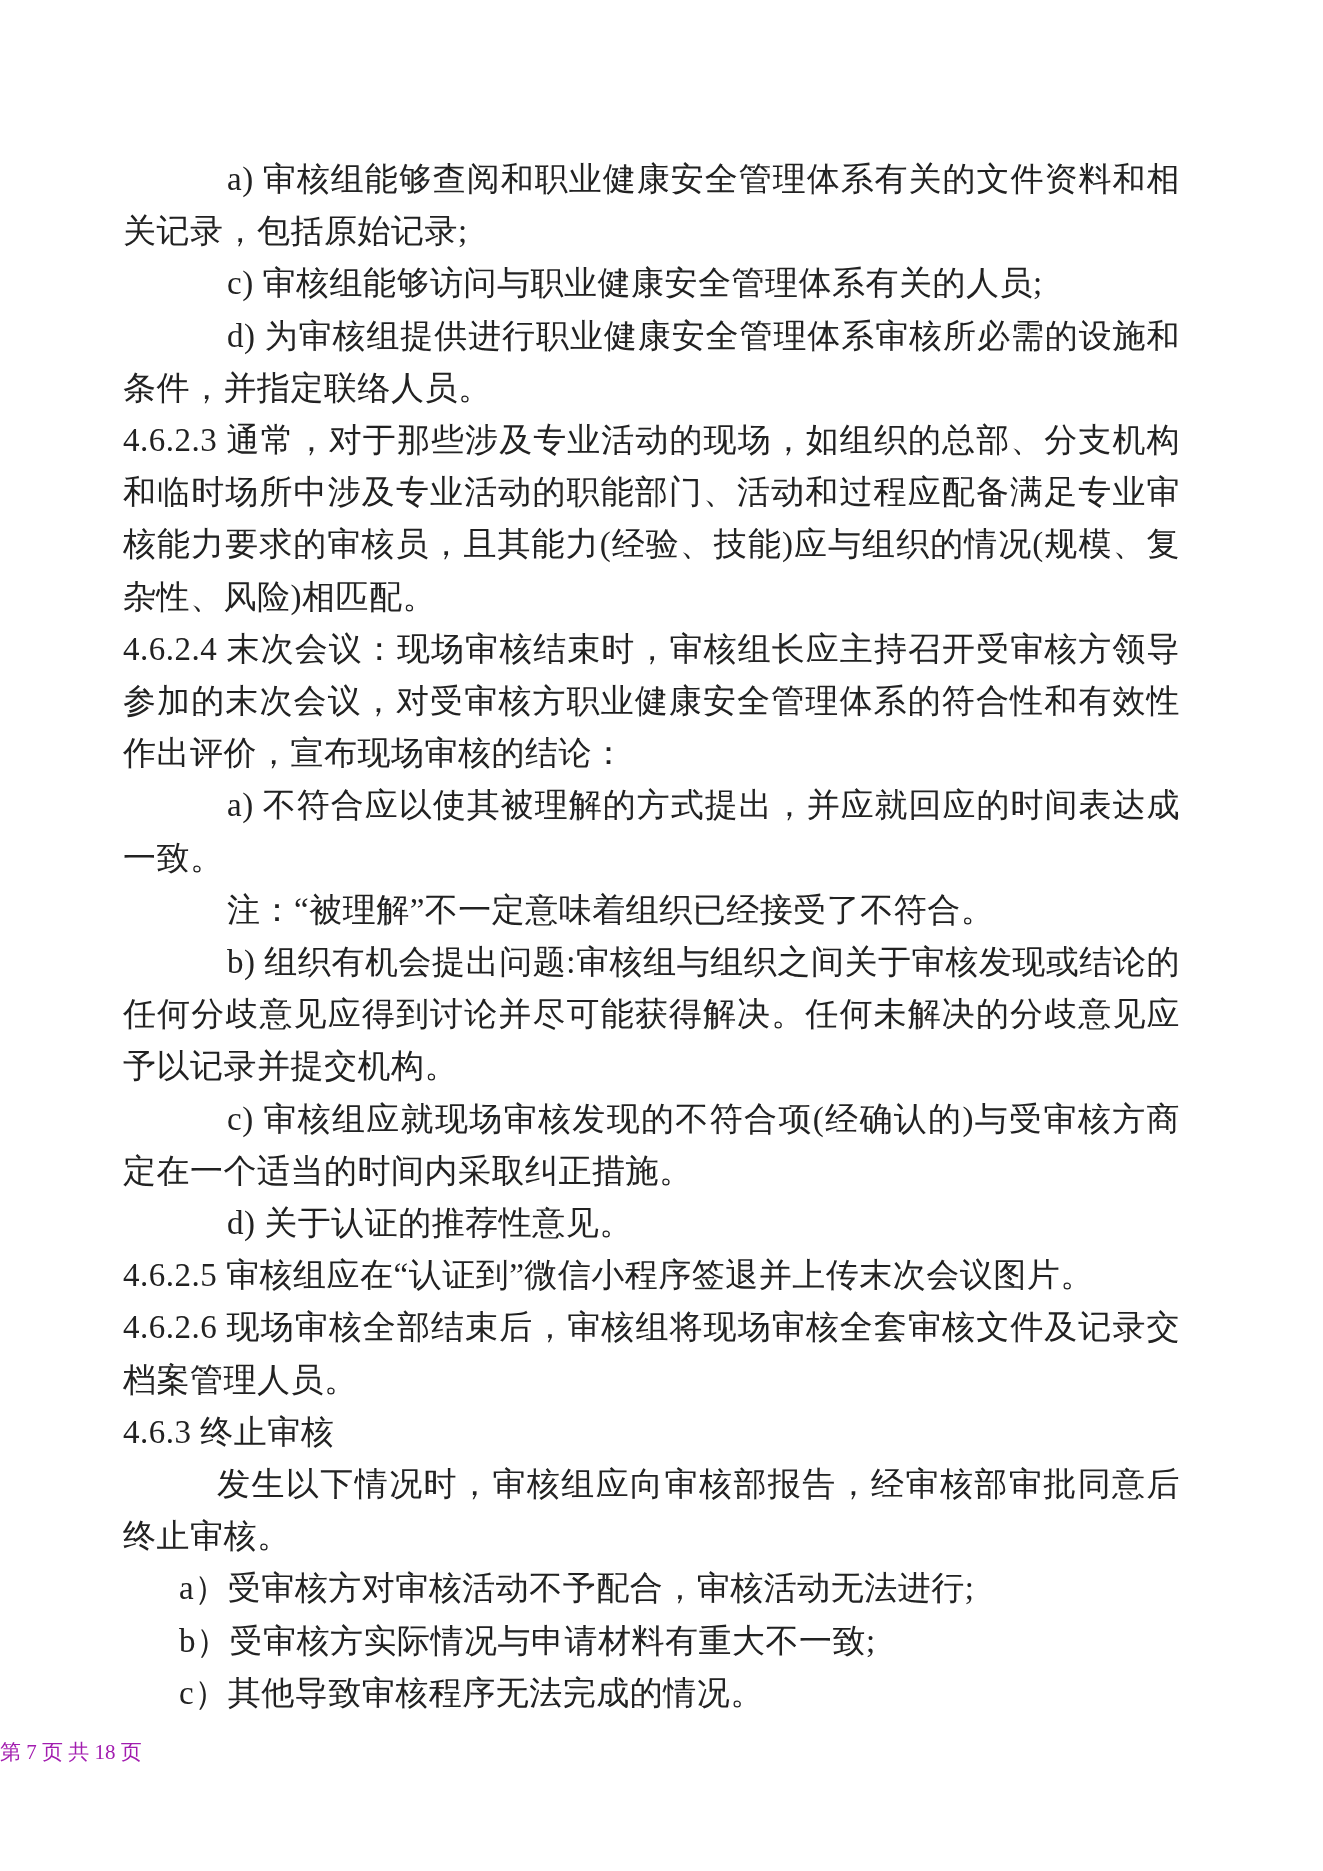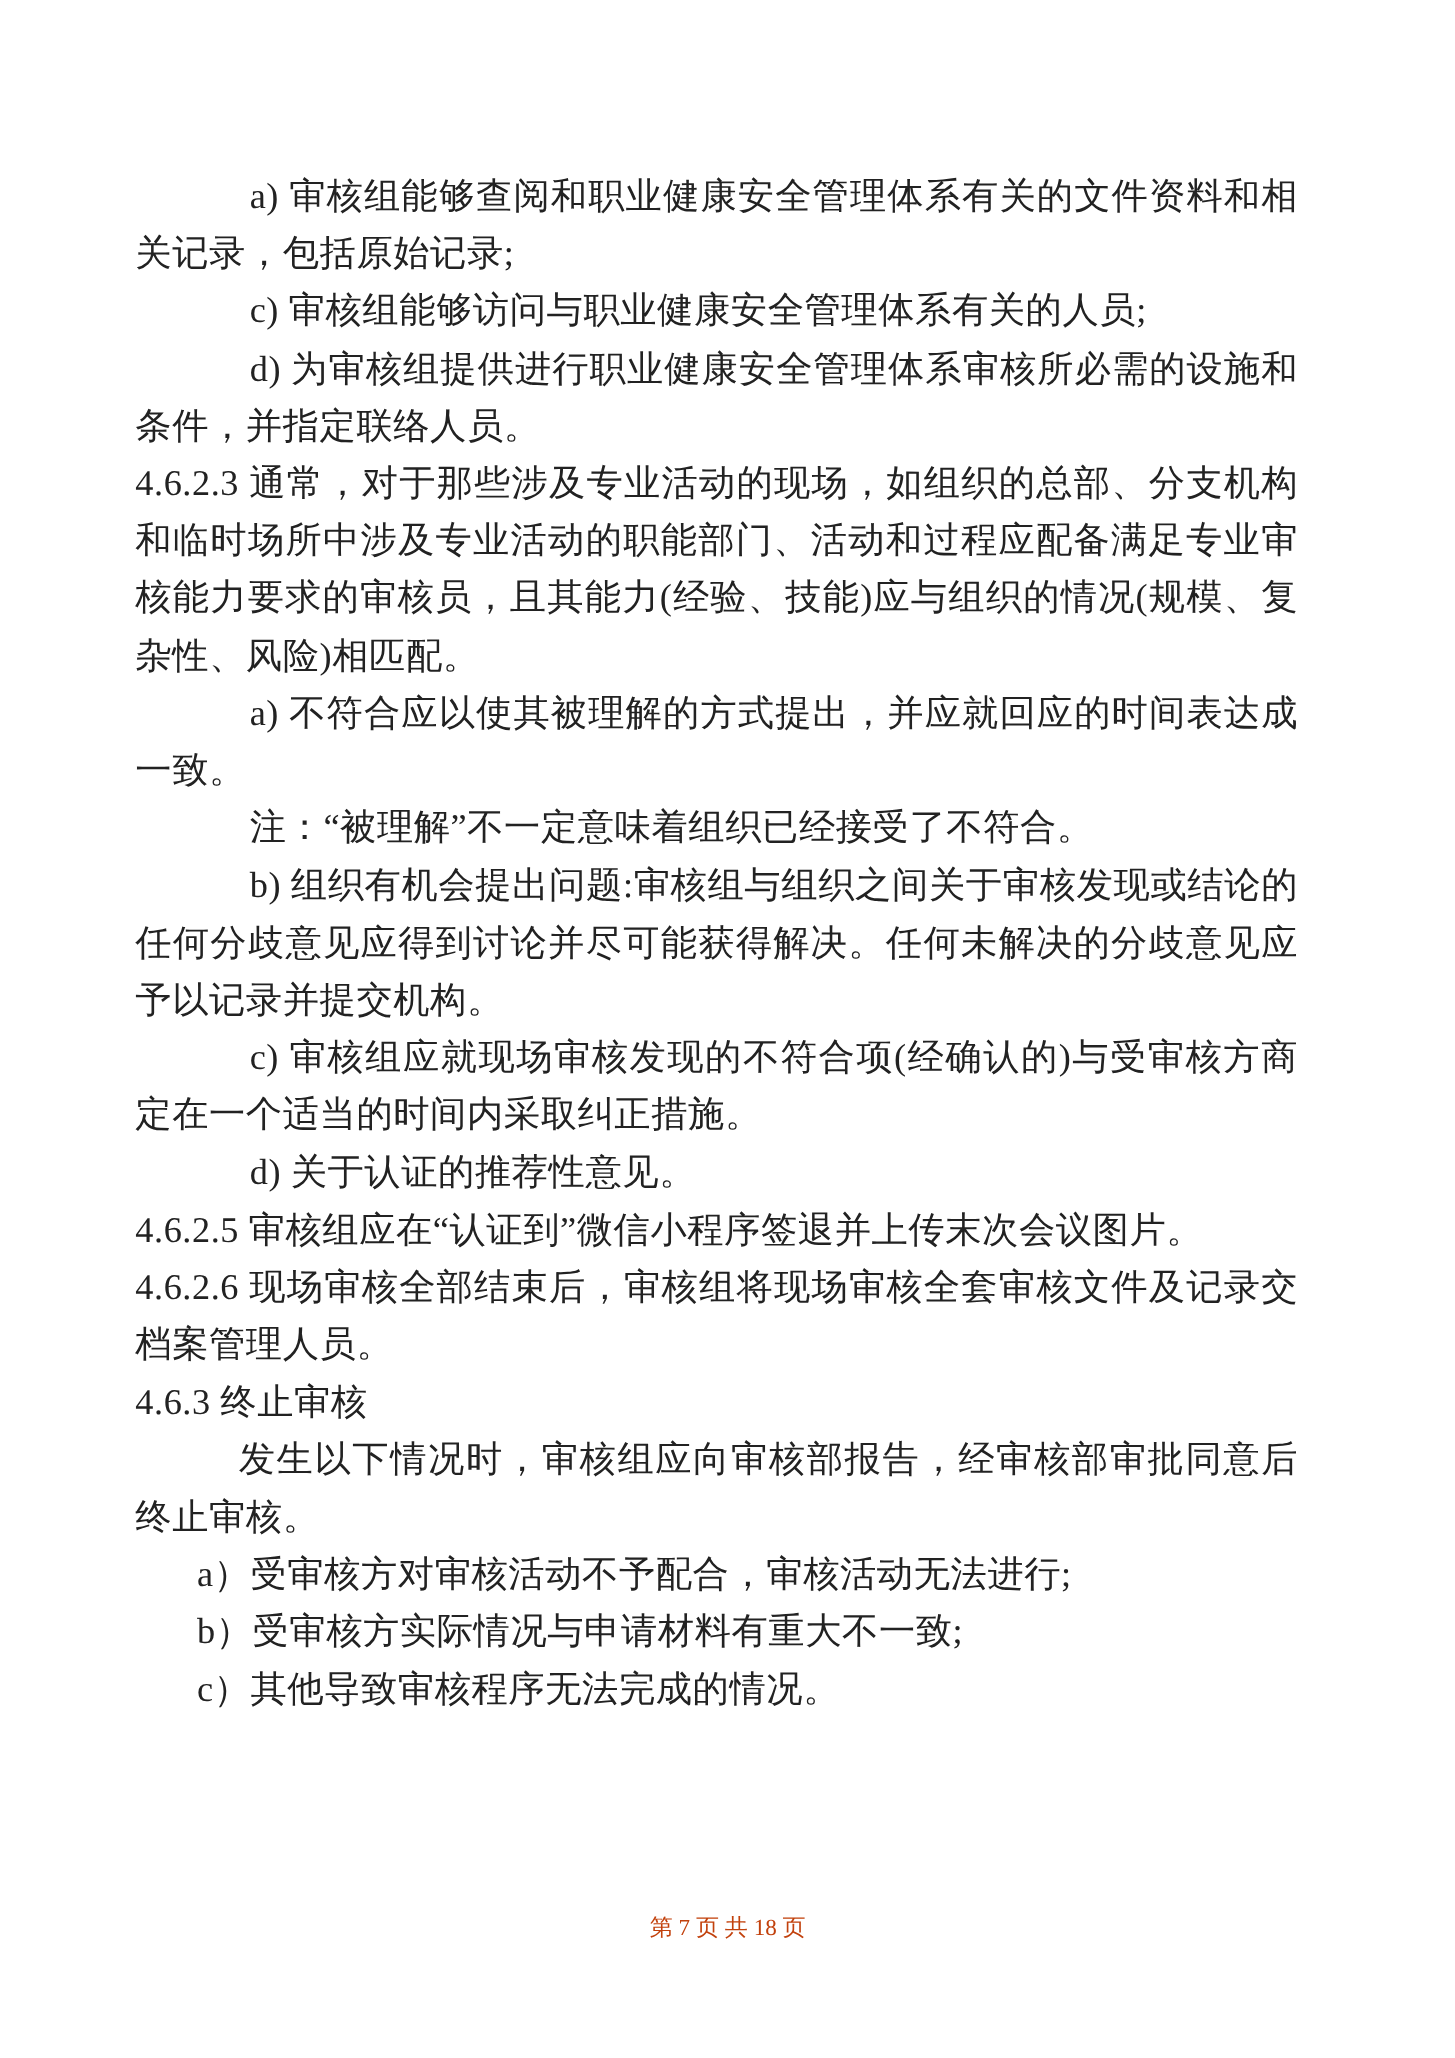--- a/index.html
+++ b/index.html
@@ -36,35 +36,36 @@
   }
   .p-flush { text-indent: 0; font-family: Liberation Serif, serif; }
   .p-item  { text-indent: 104px; }
   .p-para  { text-indent: 94px; font-family: Liberation Serif, serif;  }
   .p-small { text-indent: 56px;  }
   .footer {
     position: absolute;
     left: 0;
     top: 1739px;
     width: 100%;
-    text-align: center;
+    text-align: left;
     font-size: 21px;
     line-height: 26px;
-    color: #c2410c;
+    color: #a21caf;
   }
 </style>
 </head>
 <body>
 
 <div class="page">
   <div class="body-text">
     <p class="p-item">a) 审核组能够查阅和职业健康安全管理体系有关的文件资料和相关记录，包括原始记录;</p>
     <p class="p-item">c) 审核组能够访问与职业健康安全管理体系有关的人员;</p>
     <p class="p-item">d) 为审核组提供进行职业健康安全管理体系审核所必需的设施和条件，并指定联络人员。</p>
     <p class="p-flush">4.6.2.3 通常，对于那些涉及专业活动的现场，如组织的总部、分支机构和临时场所中涉及专业活动的职能部门、活动和过程应配备满足专业审核能力要求的审核员，且其能力(经验、技能)应与组织的情况(规模、复杂性、风险)相匹配。</p>
+    <p class="p-flush">4.6.2.4 末次会议：现场审核结束时，审核组长应主持召开受审核方领导参加的末次会议，对受审核方职业健康安全管理体系的符合性和有效性作出评价，宣布现场审核的结论：</p>
     <p class="p-item">a) 不符合应以使其被理解的方式提出，并应就回应的时间表达成一致。</p>
     <p class="p-item">注：“被理解”不一定意味着组织已经接受了不符合。</p>
     <p class="p-item">b)  组织有机会提出问题:审核组与组织之间关于审核发现或结论的任何分歧意见应得到讨论并尽可能获得解决。任何未解决的分歧意见应予以记录并提交机构。</p>
     <p class="p-item">c) 审核组应就现场审核发现的不符合项(经确认的)与受审核方商定在一个适当的时间内采取纠正措施。</p>
     <p class="p-item">d) 关于认证的推荐性意见。</p>
     <p class="p-flush">4.6.2.5 审核组应在“认证到”微信小程序签退并上传末次会议图片。</p>
     <p class="p-flush">4.6.2.6 现场审核全部结束后，审核组将现场审核全套审核文件及记录交档案管理人员。</p>
     <p class="p-flush">4.6.3 终止审核</p>
     <p class="p-para">发生以下情况时，审核组应向审核部报告，经审核部审批同意后终止审核。</p>
     <p class="p-small">a）受审核方对审核活动不予配合，审核活动无法进行;</p>

